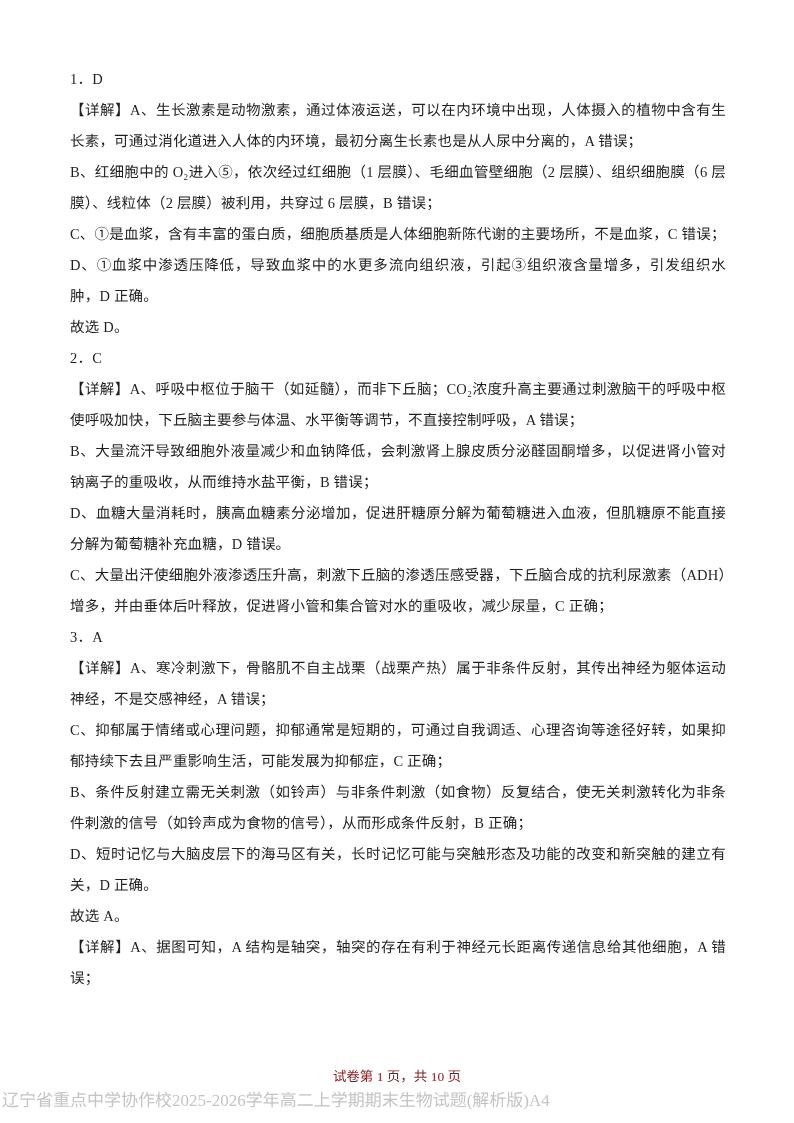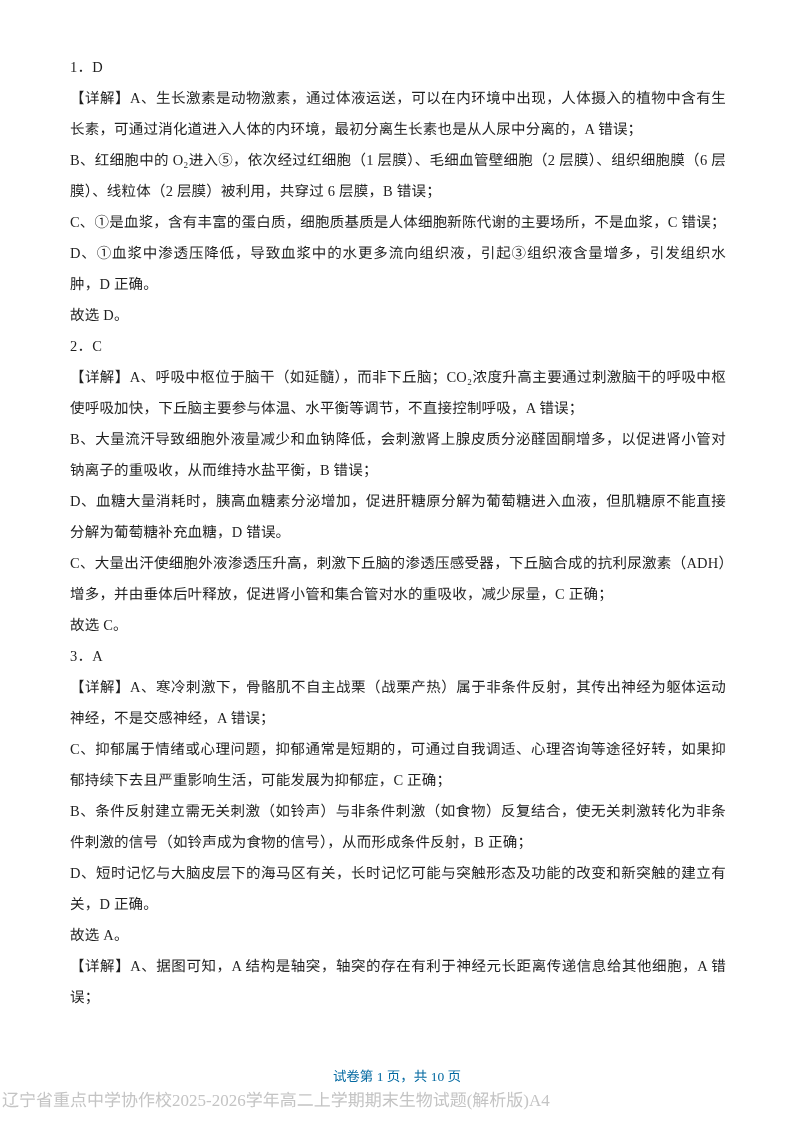--- a/index.html
+++ b/index.html
@@ -12,21 +12,21 @@
     width: 794px;
     height: 1123px;
     margin: 0 auto;
     background: #ffffff;
     overflow: hidden;
     font-family: "Liberation Serif", "DejaVu Serif", serif;
     color: #1f1f1f;
   }
   .body-text {
     position: absolute;
-    top: 52px;
+    top: 64px;
     left: 70px;
     width: 656px;
   }
   .body-text p {
     margin: 0;
     font-size: 14.5px;
     line-height: 31px;
     text-align: justify;
     letter-spacing: 0.2px;
     word-break: break-all;
@@ -35,21 +35,21 @@
     text-align: left !important;
   }
   .page-footer {
     position: absolute;
     left: 0;
     top: 1066px;
     width: 794px;
     text-align: center;
     font-size: 13.5px;
     line-height: 22px;
-    color: #0369a1;
+    color: #7f1d1d;
   }
   .watermark {
     position: absolute;
     left: 2px;
     top: 1089px;
     width: 794px;
     text-align: left;
     font-size: 17px;
     line-height: 24px;
     color: #c4c4c4;
@@ -71,21 +71,20 @@
       <p>D、①血浆中渗透压降低，导致血浆中的水更多流向组织液，引起③组织液含量增多，引发组织水肿，D 正确。</p>
       <p>故选 D。</p>
     </section>
 
     <section>
       <p class="answer-label">2．C</p>
       <p>【详解】A、呼吸中枢位于脑干（如延髓），而非下丘脑；CO₂浓度升高主要通过刺激脑干的呼吸中枢使呼吸加快，下丘脑主要参与体温、水平衡等调节，不直接控制呼吸，A 错误；</p>
       <p>B、大量流汗导致细胞外液量减少和血钠降低，会刺激肾上腺皮质分泌醛固酮增多，以促进肾小管对钠离子的重吸收，从而维持水盐平衡，B 错误；</p>
       <p>D、血糖大量消耗时，胰高血糖素分泌增加，促进肝糖原分解为葡萄糖进入血液，但肌糖原不能直接分解为葡萄糖补充血糖，D 错误。</p>
       <p>C、大量出汗使细胞外液渗透压升高，刺激下丘脑的渗透压感受器，下丘脑合成的抗利尿激素（ADH）增多，并由垂体后叶释放，促进肾小管和集合管对水的重吸收，减少尿量，C 正确；</p>
-      <p>故选 C。</p>
     </section>
 
     <section>
       <p class="answer-label">3．A</p>
       <p>【详解】A、寒冷刺激下，骨骼肌不自主战栗（战栗产热）属于非条件反射，其传出神经为躯体运动神经，不是交感神经，A 错误；</p>
       <p>C、抑郁属于情绪或心理问题，抑郁通常是短期的，可通过自我调适、心理咨询等途径好转，如果抑郁持续下去且严重影响生活，可能发展为抑郁症，C 正确；</p>
       <p>B、条件反射建立需无关刺激（如铃声）与非条件刺激（如食物）反复结合，使无关刺激转化为非条件刺激的信号（如铃声成为食物的信号），从而形成条件反射，B 正确；</p>
       <p>D、短时记忆与大脑皮层下的海马区有关，长时记忆可能与突触形态及功能的改变和新突触的建立有关，D 正确。</p>
       <p>故选 A。</p>
     </section>

